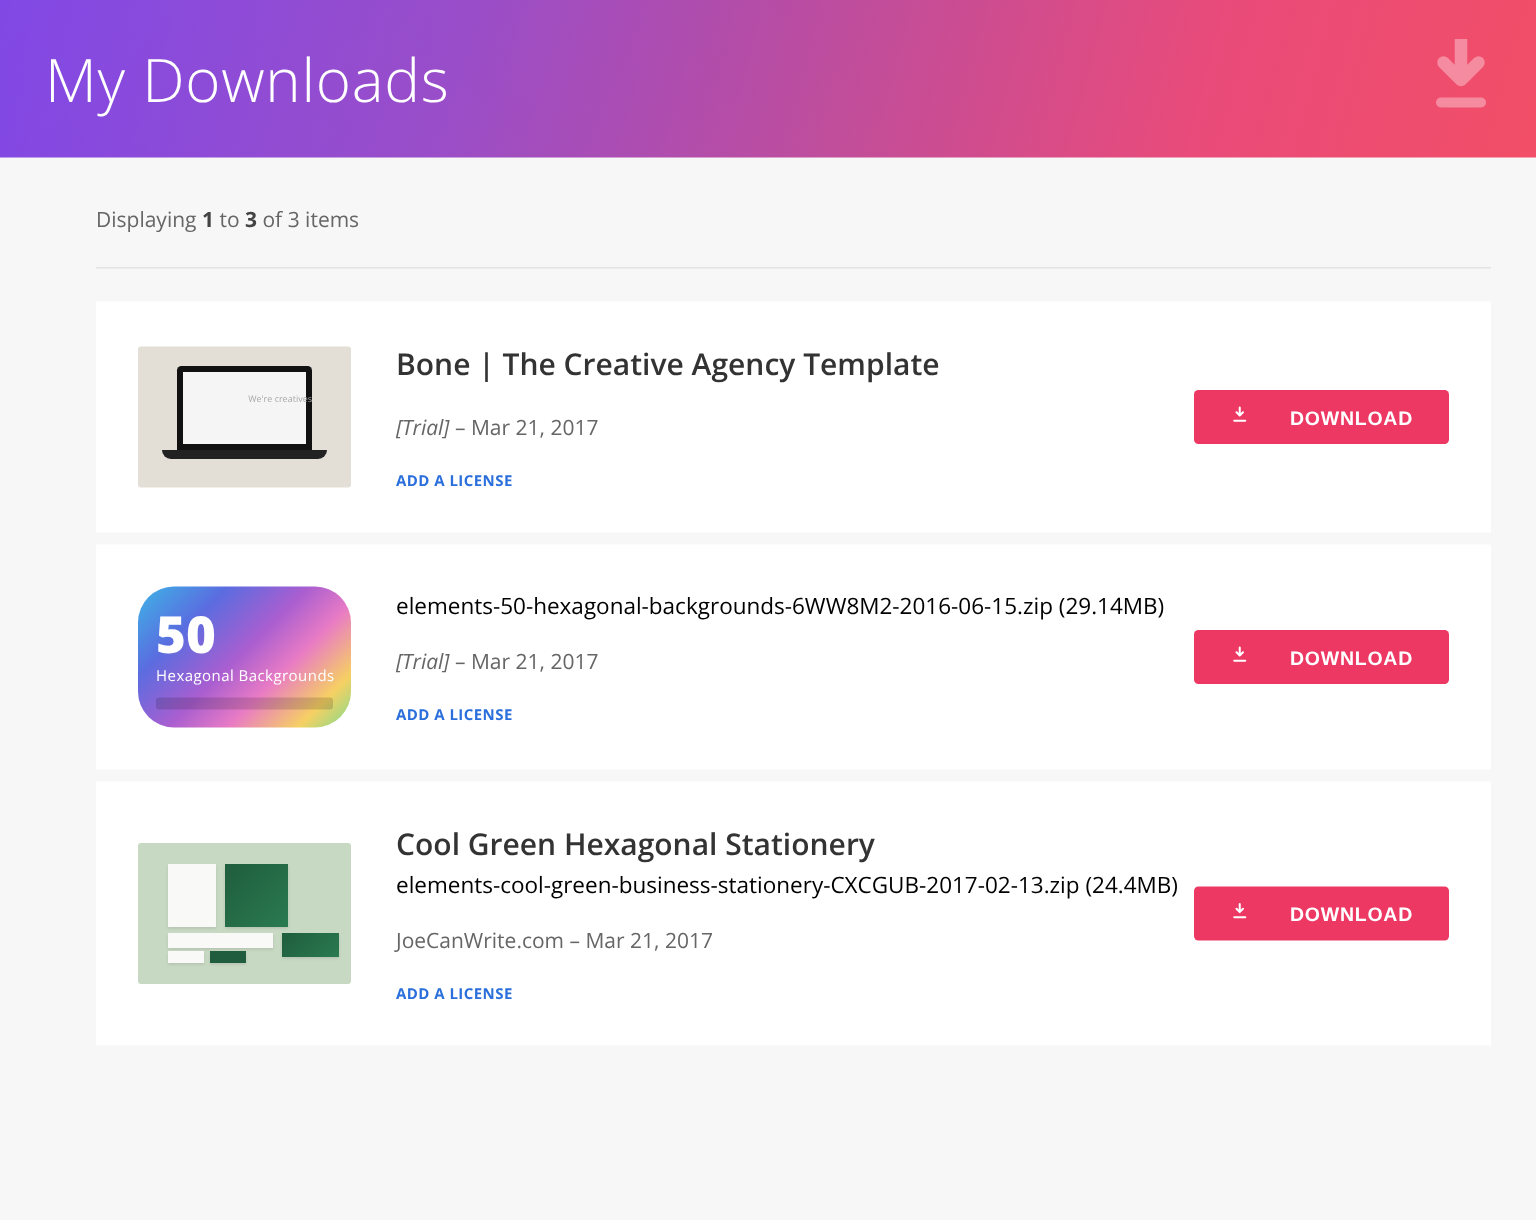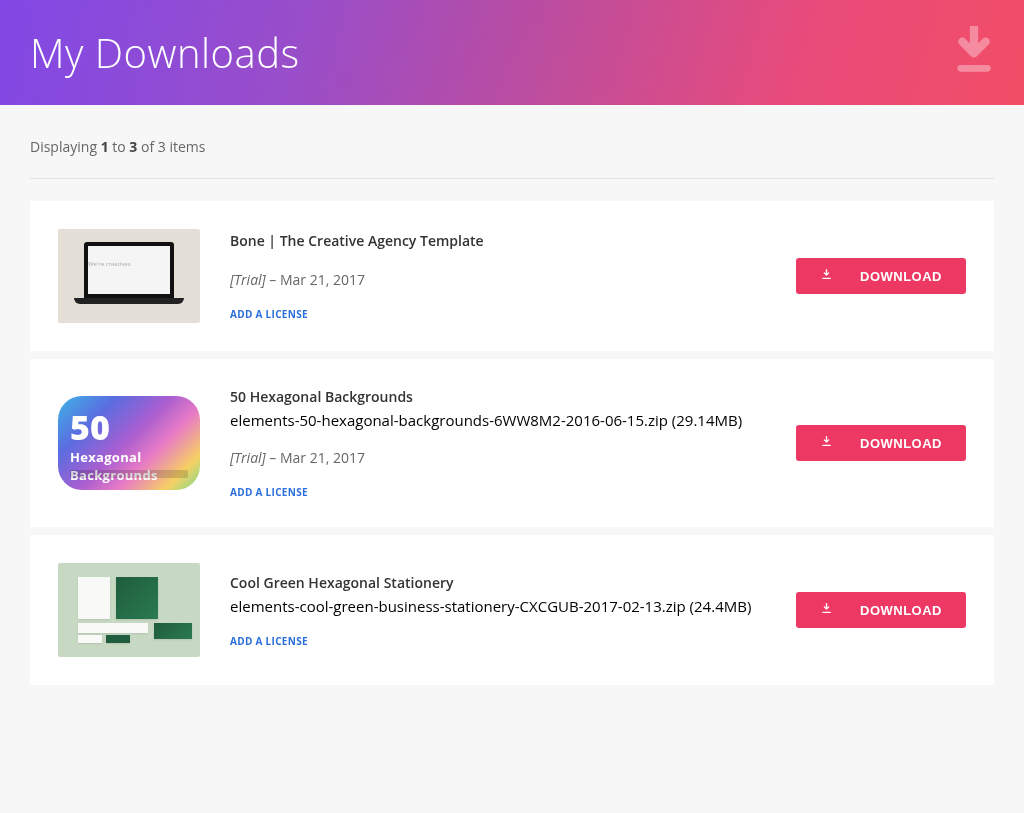--- a/index.html
+++ b/index.html
@@ -36,20 +36,21 @@
       color: #fff;
       font-weight: 300;
       font-size: 40px;
       letter-spacing: 0.5px;
     }
     .header .download-big-icon {
       opacity: 0.35;
     }
     .content {
       padding: 0 30px;
+      margin-left: 34px;
     }
     .summary {
       color: #666;
       font-size: 14px;
       padding: 32px 0 22px;
       border-bottom: 1px solid #e2e2e2;
     }
     .summary b {
       font-weight: 700;
       color: #444;
@@ -74,21 +75,21 @@
       display: flex;
       align-items: center;
       justify-content: center;
       overflow: hidden;
     }
     .info {
       flex: 1;
       min-width: 0;
     }
     .title {
-      font-size: 14px;
+      font-size: 20px;
       font-weight: 600;
       color: #333;
       margin-bottom: 4px;
     }
     .filename {
       font-size: 15px;
       color: #000000;
       margin-bottom: 18px;
     }
     .meta-line {
@@ -143,22 +144,22 @@
       margin-top: -6px;
     }
     .thumb-laptop .screen::after {
       content: "";
       position: absolute;
       top: 4px; left: 4px; right: 4px; bottom: 4px;
       background: #f5f5f5;
     }
     .thumb-laptop .screen .txt {
       position: absolute;
-      top: 18px; left: 4px; right: 0;
-      text-align: left;
+      top: 18px; left: 16px; right: 0;
+      text-align: right;
       font-size: 6px;
       color: #aaa;
       z-index: 1;
     }
     .thumb-laptop .base {
       width: 110px;
       height: 6px;
       background: #222;
       border-radius: 0 0 6px 6px;
     }
@@ -170,22 +171,22 @@
     }
     .thumb-hex .big50 {
       font-size: 34px;
       font-weight: 800;
       line-height: 1;
       position: absolute;
       top: 14px;
       left: 12px;
     }
     .thumb-hex .sub {
-      font-size: 13px;
-      font-weight: 700;
+      font-size: 10px;
+      font-weight: 400;
       letter-spacing: 0.3px;
       position: absolute;
       top: 52px;
       left: 12px;
     }
     .thumb-hex .bar {
       position: absolute;
       left: 12px;
       right: 12px;
       bottom: 12px;
@@ -256,21 +257,20 @@
       </button>
     </div>
 
     <div class="card">
       <div class="thumb thumb-hex">
         <div class="big50">50</div>
         <div class="sub">Hexagonal Backgrounds</div>
         <div class="bar"></div>
       </div>
       <div class="info">
-        <div class="title">50 Hexagonal Backgrounds</div>
         <div class="filename">elements-50-hexagonal-backgrounds-6WW8M2-2016-06-15.zip (29.14MB)</div>
         <div class="meta-line">
           <span class="meta-italic">[Trial]</span><span> – Mar 21, 2017</span>
         </div>
         <div class="add-license">ADD A LICENSE</div>
       </div>
       <button class="download-btn">
         <span>
           <svg viewBox="0 0 24 24" fill="#fff">
               <path d="M12 3v10m0 0l-4-4m4 4l4-4" stroke="#fff" stroke-width="2.5" fill="none" stroke-linecap="round" stroke-linejoin="round"></path>
@@ -286,20 +286,23 @@
         <div class="paper p1"></div>
         <div class="paper p2"></div>
         <div class="paper p3"></div>
         <div class="paper p4"></div>
         <div class="paper p5"></div>
         <div class="paper p6"></div>
       </div>
       <div class="info">
         <div class="title">Cool Green Hexagonal Stationery</div>
         <div class="filename">elements-cool-green-business-stationery-CXCGUB-2017-02-13.zip (24.4MB)</div>
+        <div class="meta-line">
+          <span class="meta-italic"></span><span>JoeCanWrite.com – Mar 21, 2017</span>
+        </div>
         <div class="add-license">ADD A LICENSE</div>
       </div>
       <button class="download-btn">
         <span>
           <svg viewBox="0 0 24 24" fill="#fff">
               <path d="M12 3v10m0 0l-4-4m4 4l4-4" stroke="#fff" stroke-width="2.5" fill="none" stroke-linecap="round" stroke-linejoin="round"></path>
               <rect x="4" y="18" width="16" height="2.5" rx="1" fill="#fff"></rect>
             </svg>
         </span>
         <span>DOWNLOAD</span>

